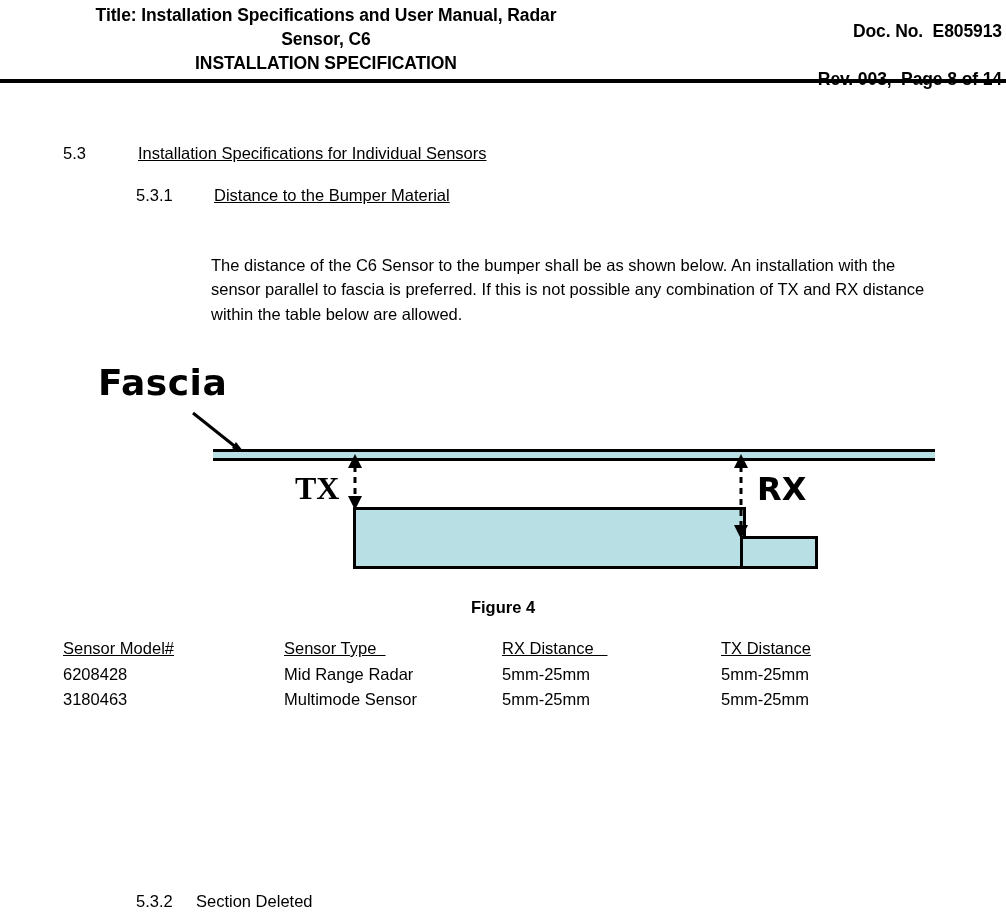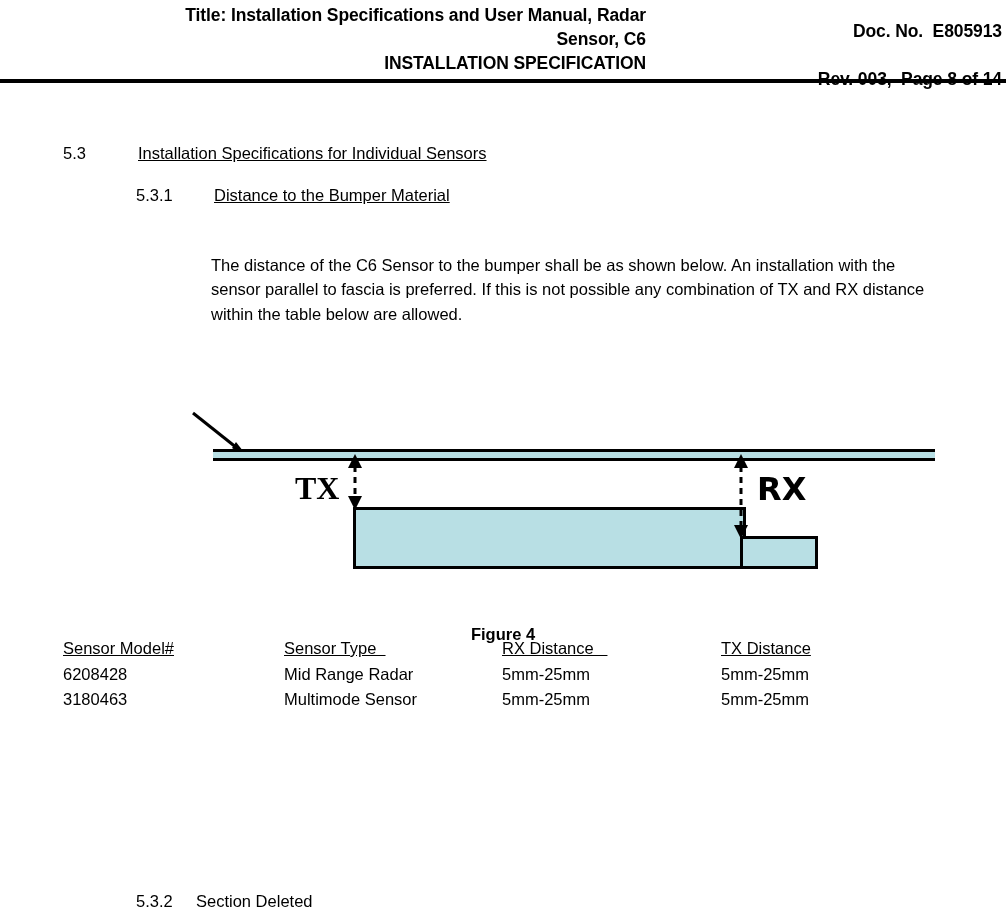--- a/index.html
+++ b/index.html
@@ -31,21 +31,21 @@
     font-size: 17.5px;
     font-weight: bold;
     line-height: 24px;
     letter-spacing: -0.1px;
   }
   .hdr-left {
     position: absolute;
     left: 6px;
     top: 0;
     width: 640px;
-    text-align: right;
+    text-align: center;
   }
   .hdr-right {
     position: absolute;
     right: 4px;
     top: 16px;
     text-align: right;
     white-space: pre;
   }
   #hdr-line-1 { top: 3px; }
   #hdr-line-2 { top: 27px; }
@@ -187,21 +187,20 @@
 
   
   #figure-caption {
     position: absolute;
     left: 0;
     top: 598px;
     width: 1006px;
     text-align: center;
     font-size: 16.5px;
     font-weight: bold;
-    margin-top: 27px;
   }
 
   
   #sensor-table {
     position: absolute;
     left: 63px;
     top: 636px;
     font-size: 16.5px;
     border-collapse: collapse;
   }
@@ -243,20 +242,21 @@
 </div>
 
 <div class="sec-heading" id="sec-53"><span class="num">5.3</span><span class="u">Installation Specifications for Individual Sensors</span></div>
 
 <div class="sec-heading" id="sec-531"><span class="num">5.3.1</span><span class="u">Distance to the Bumper Material</span></div>
 
 <p id="body-paragraph">The distance of the C6 Sensor to the bumper shall be as shown below. An installation with the sensor parallel to fascia is preferred. If this is not possible any combination of TX and RX distance within the table below are allowed.</p>
 
 <div id="figure-area">
 
+  <div id="fascia-label">Fascia</div>
 
   <svg id="fascia-arrow" viewBox="0 0 70 55" xmlns="http://www.w3.org/2000/svg">
     <line x1="3" y1="3" x2="52" y2="42" stroke="#000000" stroke-width="3"></line>
     <polygon points="60,50 42,38 46,32" fill="#000000"></polygon>
   </svg>
 
   <div id="fascia-bar"></div>
 
   <div id="sensor-body"></div>
   <div id="sensor-step"></div>

